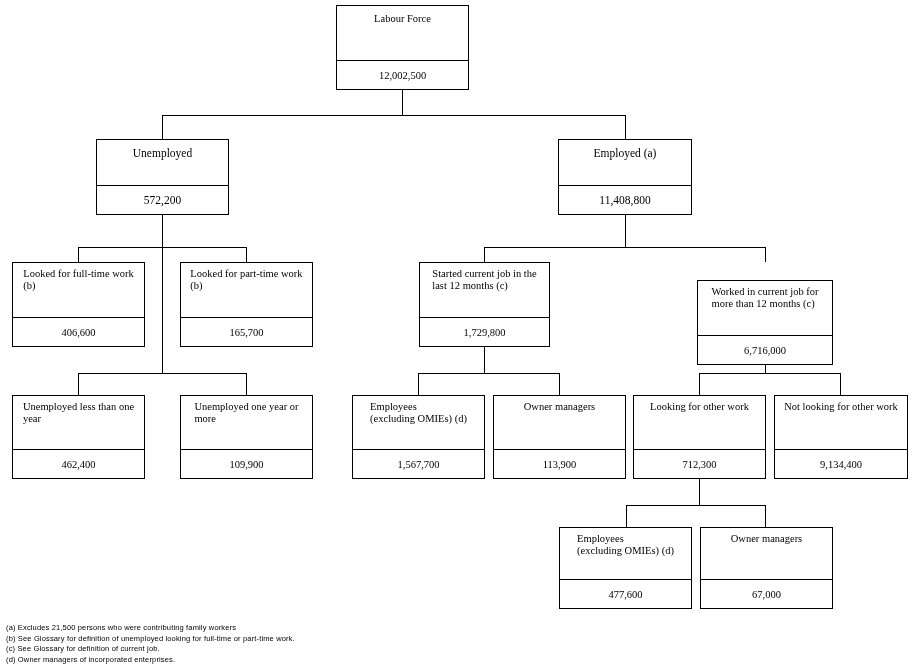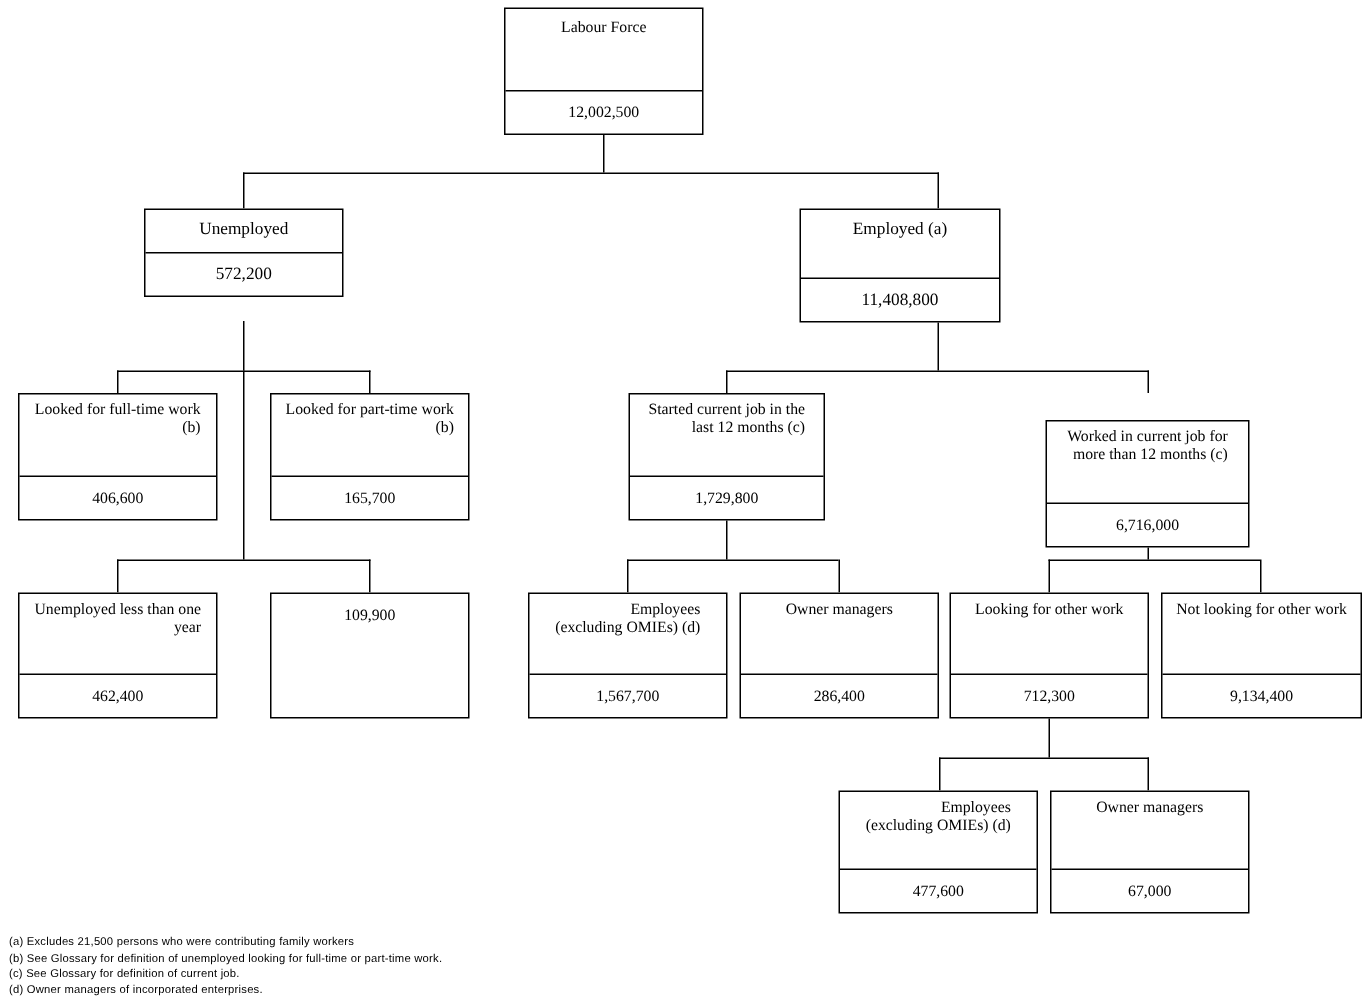--- a/index.html
+++ b/index.html
@@ -30,21 +30,21 @@
     flex-direction: column;
     z-index: 3;
   }
   .node .title {
     box-sizing: border-box;
     flex: 1 1 auto;
     border-bottom: 1px solid #000000;
     display: flex;
     align-items: flex-start;
     justify-content: center;
-    text-align: right;
+    text-align: left;
     padding: 5px 4px 2px 4px;
     line-height: 1.18;
     font-size: 10.5px;
     white-space: pre-line;
   }
   .node .value {
     box-sizing: border-box;
     flex: 0 0 auto;
     height: 28px;
     display: flex;
@@ -118,26 +118,26 @@
   <div class="ln v" style="left:699px; top:478px; height:27px;"></div>
   <div class="ln h" style="left:626px; top:505px; width:140px;"></div>
   <div class="ln v" style="left:626px; top:505px; height:22px;"></div>
   <div class="ln v" style="left:765px; top:505px; height:22px;"></div>
 
   <div class="node root" style="left:336px; top:5px; width:133px; height:85px;">
     <div class="title">Labour Force</div>
     <div class="value">12,002,500</div>
   </div>
 
-  <div class="node lvl2" style="left:96px; top:139px; width:133px; height:59px;">
+  <div class="node lvl2" style="left:96px; top:139px; width:133px; height:76px;">
     <div class="title">Unemployed</div>
     <div class="value">572,200</div>
   </div>
 
-  <div class="node lvl2" style="left:533px; top:139px; width:134px; height:76px;">
+  <div class="node lvl2" style="left:558px; top:139px; width:134px; height:76px;">
     <div class="title">Employed (a)</div>
     <div class="value">11,408,800</div>
   </div>
 
   <div class="node" style="left:12px; top:262px; width:133px; height:85px;">
     <div class="title">Looked for full-time work
 (b)</div>
     <div class="value">406,600</div>
   </div>
 
@@ -159,32 +159,34 @@
     <div class="value">6,716,000</div>
   </div>
 
   <div class="node" style="left:12px; top:395px; width:133px; height:84px;">
     <div class="title">Unemployed less than one
 year</div>
     <div class="value">462,400</div>
   </div>
 
   <div class="node" style="left:180px; top:395px; width:133px; height:84px;">
+    <div class="title">Unemployed one year or
+more</div>
     <div class="value">109,900</div>
   </div>
 
   <div class="node" style="left:352px; top:395px; width:133px; height:84px;">
     <div class="title">Employees
 (excluding OMIEs) (d)</div>
     <div class="value">1,567,700</div>
   </div>
 
   <div class="node" style="left:493px; top:395px; width:133px; height:84px;">
     <div class="title">Owner managers</div>
-    <div class="value">286,400</div>
+    <div class="value">113,900</div>
   </div>
 
   <div class="node" style="left:633px; top:395px; width:133px; height:84px;">
     <div class="title">Looking for other work</div>
     <div class="value">712,300</div>
   </div>
 
   <div class="node" style="left:774px; top:395px; width:134px; height:84px;">
     <div class="title">Not looking for other work</div>
     <div class="value">9,134,400</div>

